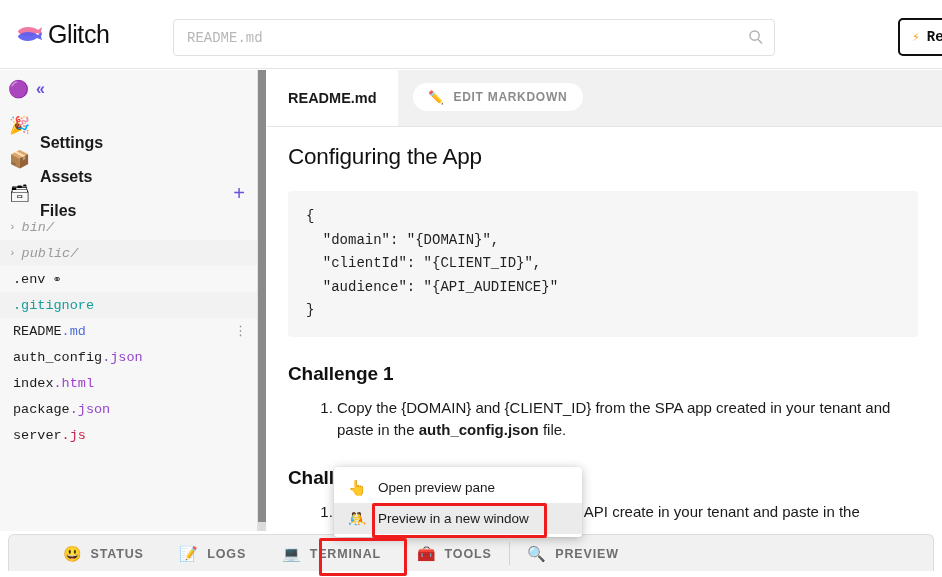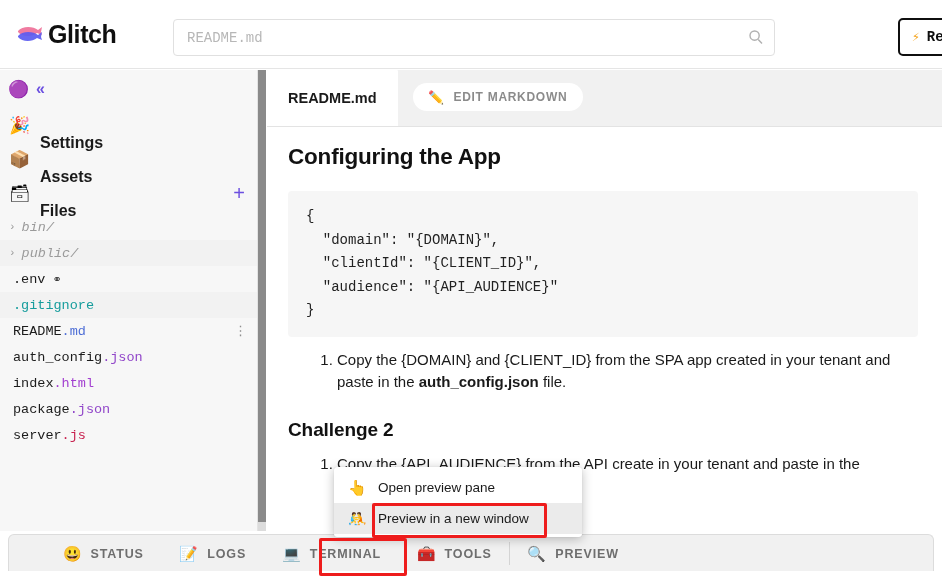--- a/index.html
+++ b/index.html
@@ -35,21 +35,21 @@
   .brand-fish {
     width: 28px; height: 20px;
     position: relative;
     display: inline-block;
     font-size: 19px;
     line-height: 20px;
   }
   .brand-fish svg { display: block; }
   .brand-name {
     font-size: 25px;
-    font-weight: 700;
+    font-weight: 400;
     color: #0f0f0f;
     letter-spacing: -0.4px;
   }
   .searchwrap {
     position: absolute;
     left: 173px; top: 19px;
     width: 602px; height: 37px;
   }
   .searchbox {
     width: 100%; height: 100%;
@@ -245,21 +245,21 @@
   }
   .pencil { font-size: 13px; }
 
   .doc {
     padding: 17px 24px 0 21px;
     height: 404px;
     overflow: hidden;
   }
   .doc h1 {
     font-size: 22.5px;
-    font-weight: 700;
+    font-weight: 400;
     color: #111;
     margin: 0 0 21px 0;
     letter-spacing: -0.2px;
   }
   .doc h2 {
     font-size: 19px;
     font-weight: 700;
     color: #111;
     margin: 26px 0 9px 0;
     letter-spacing: -0.1px;
@@ -484,20 +484,21 @@
     <div class="doc">
 
       <h1>Configuring the App</h1>
 
       <pre class="codeblock">{
   "domain": "{DOMAIN}",
   "clientId": "{CLIENT_ID}",
   "audience": "{API_AUDIENCE}"
 }</pre>
 
+      <h2>Challenge 1</h2>
       <ol>
         <li><span>Copy the {DOMAIN} and {CLIENT_ID} from the SPA app created in your tenant and paste in the </span><b>auth_config.json</b><span> file.</span></li>
       </ol>
 
       <h2>Challenge 2</h2>
       <ol>
         <li><span>Copy the {API_AUDIENCE} from the API create in your tenant and paste in the </span><b>auth_config.json</b><span> file.</span></li>
       </ol>
 
     </div>

